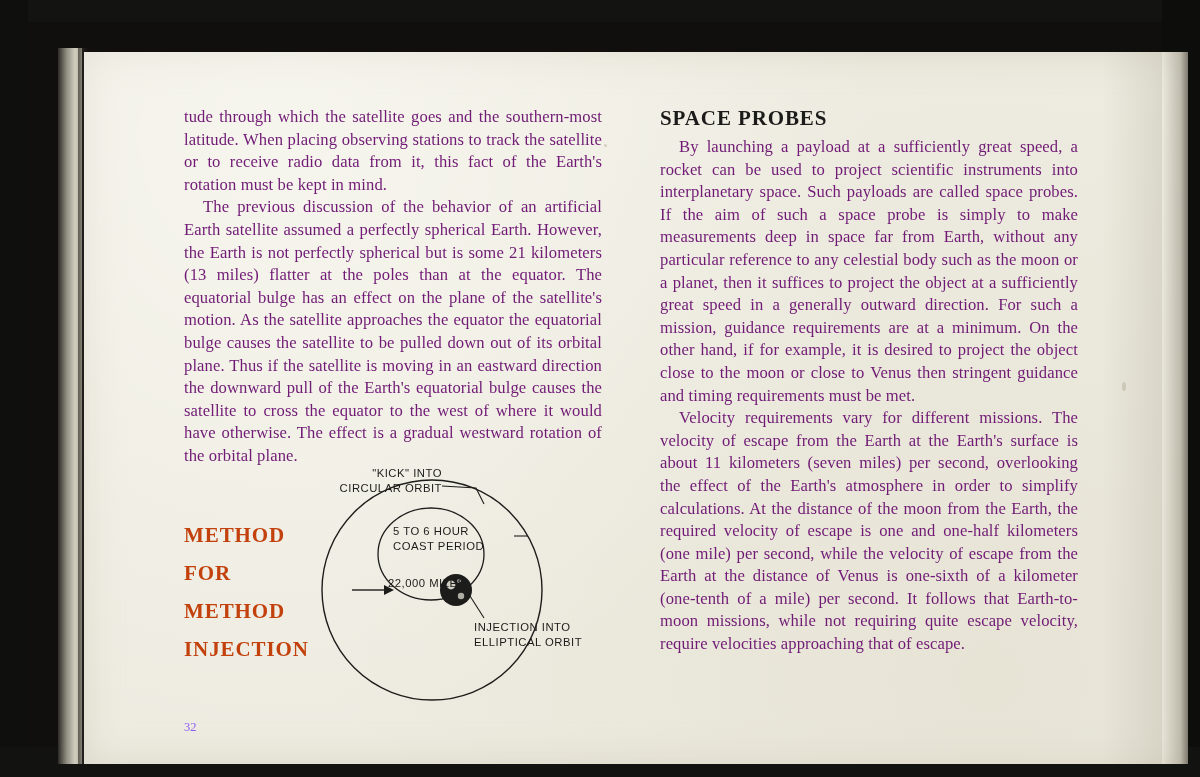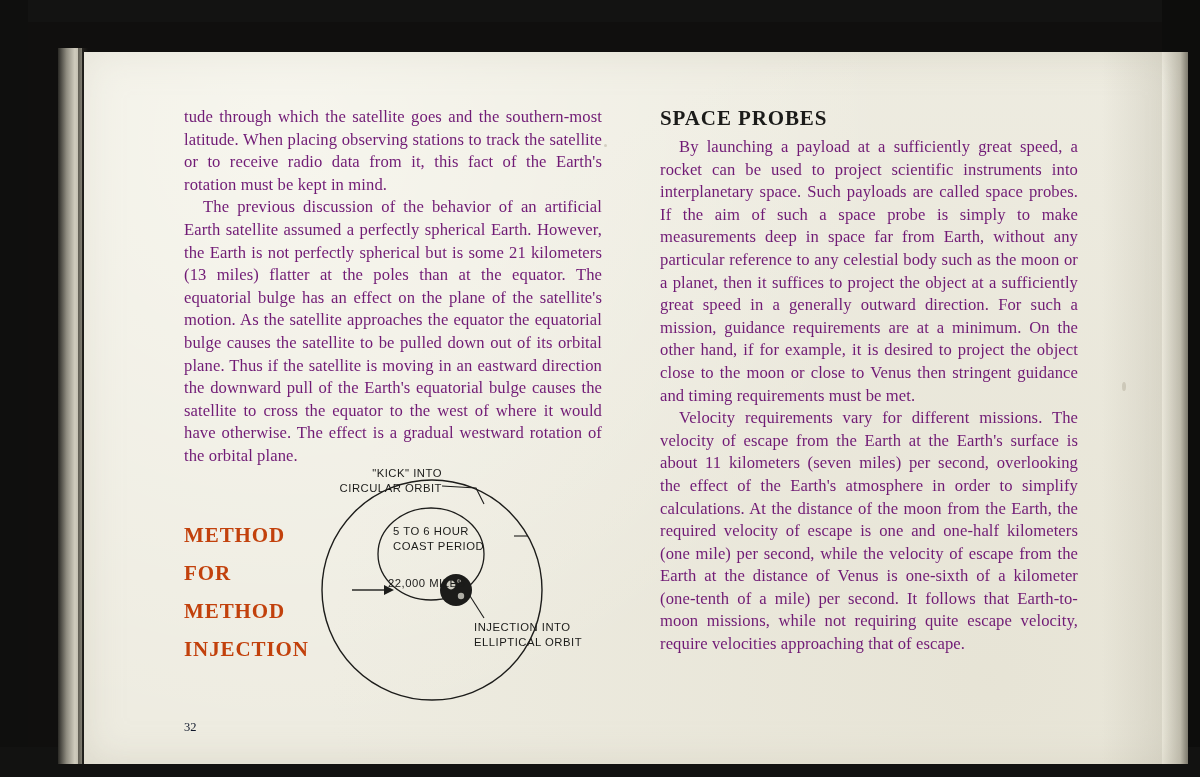--- a/index.html
+++ b/index.html
@@ -163,21 +163,21 @@
   .lbl-inject  { left: 266px; top: 152px; width: 140px; margin-left: 24px;}
 
   svg.orbit { position: absolute; left: 0; top: 0; overflow: visible; }
 
   .page-number {
     position: absolute;
     left: 100px;
     top: 668px;
     font-family: "Liberation Serif", serif;
     font-size: 12.5px;
-    color: #0f172a;
+    color: #8b5cf6;
   }
   
   .gutter-shade {
     position: absolute;
     right: 26px; top: 0;
     width: 60px; height: 100%;
     background: linear-gradient(to right, rgba(190,186,170,0) 0%, rgba(186,182,166,0.35) 100%);
     pointer-events: none;
   }
   .speck {

